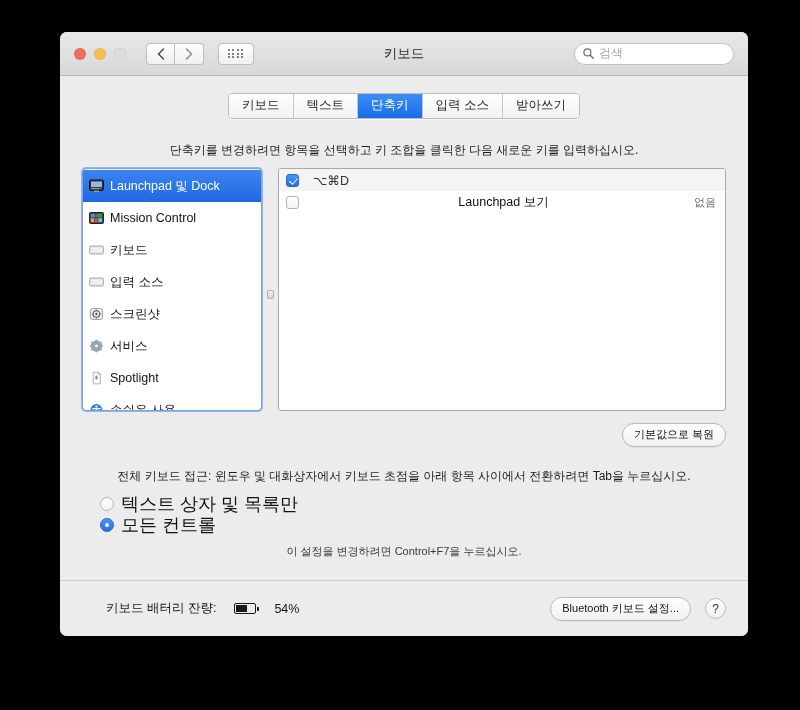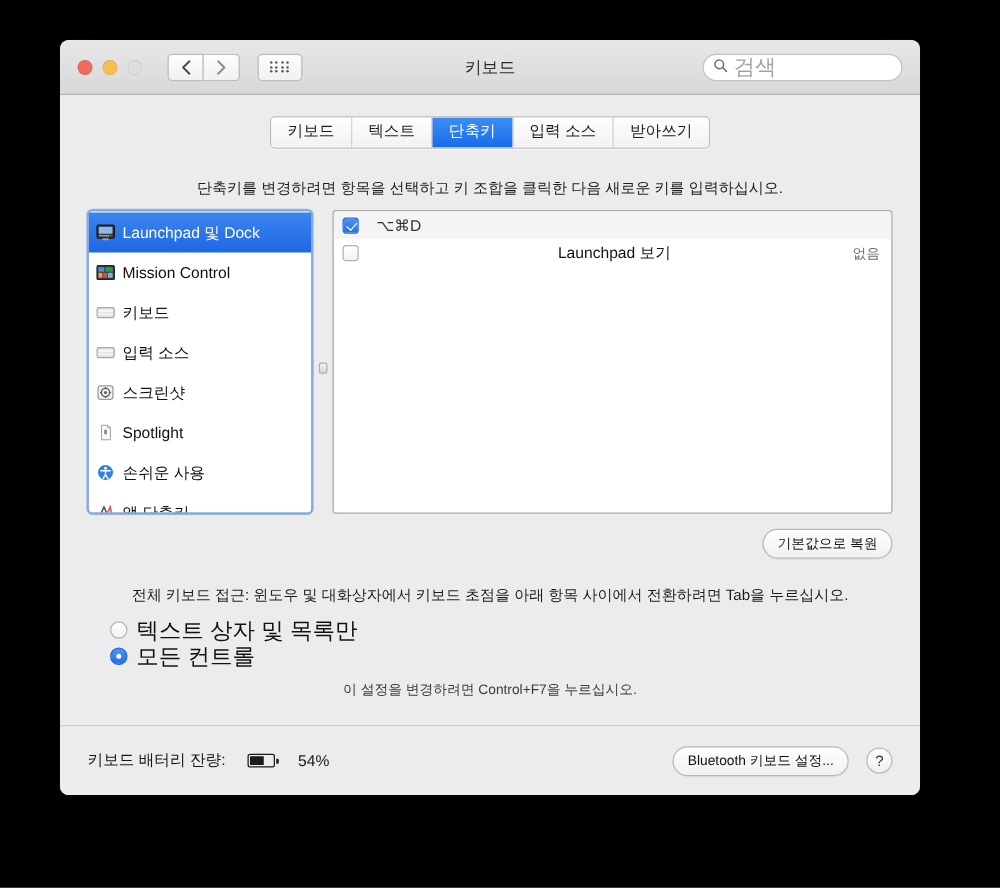--- a/index.html
+++ b/index.html
@@ -7,21 +7,21 @@
     width: 800px; height: 710px;
     background: #000000;
     font-family: "Liberation Sans", "DejaVu Sans", sans-serif;
     -webkit-font-smoothing: antialiased;
     overflow: hidden;
   }
 
   
   .window {
     position: absolute;
-    left: 48px; top: 32px;
+    left: 60px; top: 32px;
     width: 688px; height: 604px;
     background: #ececec;
     border-radius: 7px;
     box-shadow: 0 10px 34px rgba(0,0,0,0.55), 0 0 1px rgba(255,255,255,0.18);
     overflow: hidden;
     display: flex;
     flex-direction: column;
   }
 
   
@@ -82,21 +82,21 @@
     right: 14px;
     width: 160px; height: 22px;
     background: #fff;
     border: 1px solid #c3c3c3;
     border-radius: 11px;
     display: flex; align-items: center;
     padding: 0 8px;
     gap: 5px;
   }
   .searchfield svg { flex: none; }
-  .searchfield .ph { font-size: 17px; color: #a3a3a3; text-align: center; }
+  .searchfield .ph { font-size: 12px; color: #a3a3a3; text-align: center; }
 
   
   .tabarea {
     flex: none;
     padding-top: 17px;
     display: flex; justify-content: center;
   }
   .tabs {
     display: flex;
     border: 1px solid #bcbcbc;
@@ -283,21 +283,21 @@
     height: 56px;
     border-top: 1px solid #cfcfcf;
     background: #ececec;
     display: flex;
     align-items: center;
     padding: 0 22px;
     margin-top: auto;
   }
   .battline {
     display: flex; align-items: center; gap: 18px;
-    font-size: 12.5px; color: #161616;
+    font-size: 12.5px; color: #161616; margin-left: 24px;
   }
   .battery {
     width: 22px; height: 11px;
     border: 1.3px solid #1a1a1a;
     border-radius: 2px;
     position: relative;
     display: block;
   }
   .battery::after {
     content: "";
@@ -464,20 +464,41 @@
                 <circle cx="7.4" cy="7" r="1.2" fill="#5e5e5e"></circle>
                 <line x1="7.4" y1="2.6" x2="7.4" y2="4" stroke="#5e5e5e" stroke-width="1"></line>
                 <line x1="7.4" y1="10" x2="7.4" y2="11.4" stroke="#5e5e5e" stroke-width="1"></line>
                 <line x1="3" y1="7" x2="4.4" y2="7" stroke="#5e5e5e" stroke-width="1"></line>
                 <line x1="10.4" y1="7" x2="11.8" y2="7" stroke="#5e5e5e" stroke-width="1"></line>
               </svg>
           </span>
           <span>스크린샷</span>
         </div>
 
+        <div class="srow">
+          <span class="sicon">
+            <svg width="15" height="14" viewBox="0 0 15 14">
+                <g fill="#9aa7b4" stroke="#6f7d8a" stroke-width="0.6">
+                  <circle cx="7.4" cy="7" r="5.2"></circle>
+                </g>
+                <circle cx="7.4" cy="7" r="2.1" fill="#eef1f4" stroke="#6f7d8a" stroke-width="0.6"></circle>
+                <g fill="#9aa7b4">
+                  <rect x="6.7" y="0.6" width="1.5" height="2.2"></rect>
+                  <rect x="6.7" y="11.2" width="1.5" height="2.2"></rect>
+                  <rect x="0.9" y="6.3" width="2.2" height="1.5"></rect>
+                  <rect x="11.7" y="6.3" width="2.2" height="1.5"></rect>
+                  <rect x="2.2" y="2.4" width="1.5" height="2.2" transform="rotate(-45 2.95 3.5)"></rect>
+                  <rect x="11.2" y="2.4" width="1.5" height="2.2" transform="rotate(45 11.95 3.5)"></rect>
+                  <rect x="2.2" y="9.4" width="1.5" height="2.2" transform="rotate(45 2.95 10.5)"></rect>
+                  <rect x="11.2" y="9.4" width="1.5" height="2.2" transform="rotate(-45 11.95 10.5)"></rect>
+                </g>
+              </svg>
+          </span>
+          <span>서비스</span>
+        </div>
 
         <div class="srow">
           <span class="sicon">
             <svg width="15" height="14" viewBox="0 0 15 14">
                 <path d="M4.2 1.2h5.1l2 2v9.6h-7.1z" fill="#fbfbfb" stroke="#a0a0a0" stroke-width="0.8"></path>
                 <path d="M9.3 1.2v2h2" fill="none" stroke="#a0a0a0" stroke-width="0.8"></path>
                 <rect x="6.3" y="4.6" width="2.3" height="4" rx="1.1" fill="#8d8d8d"></rect>
               </svg>
           </span>
           <span>Spotlight</span>

